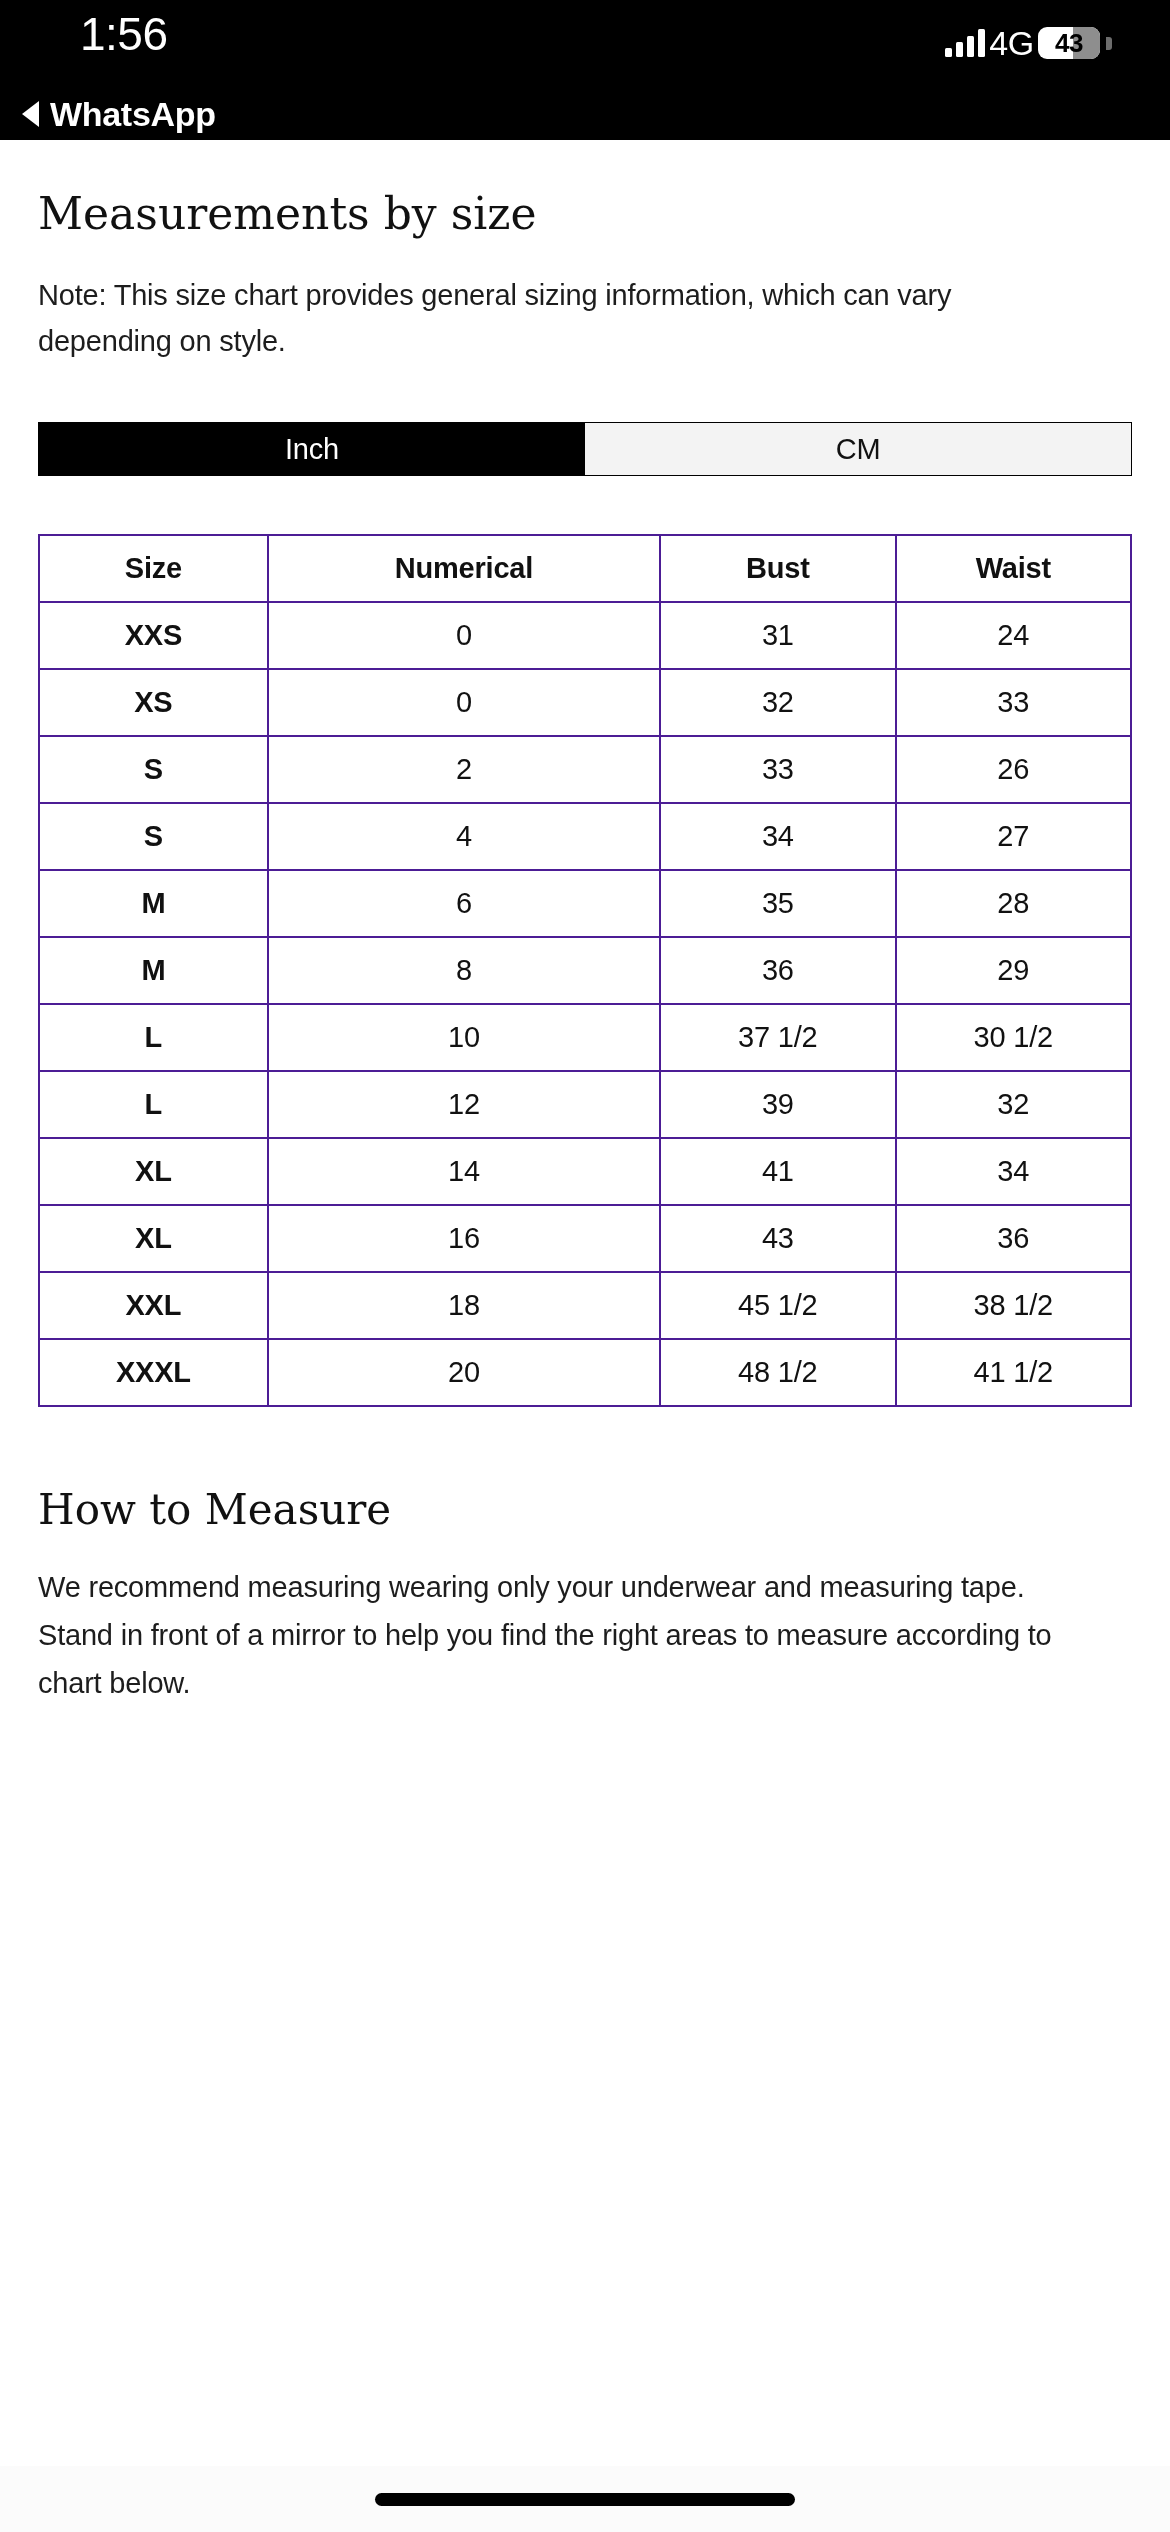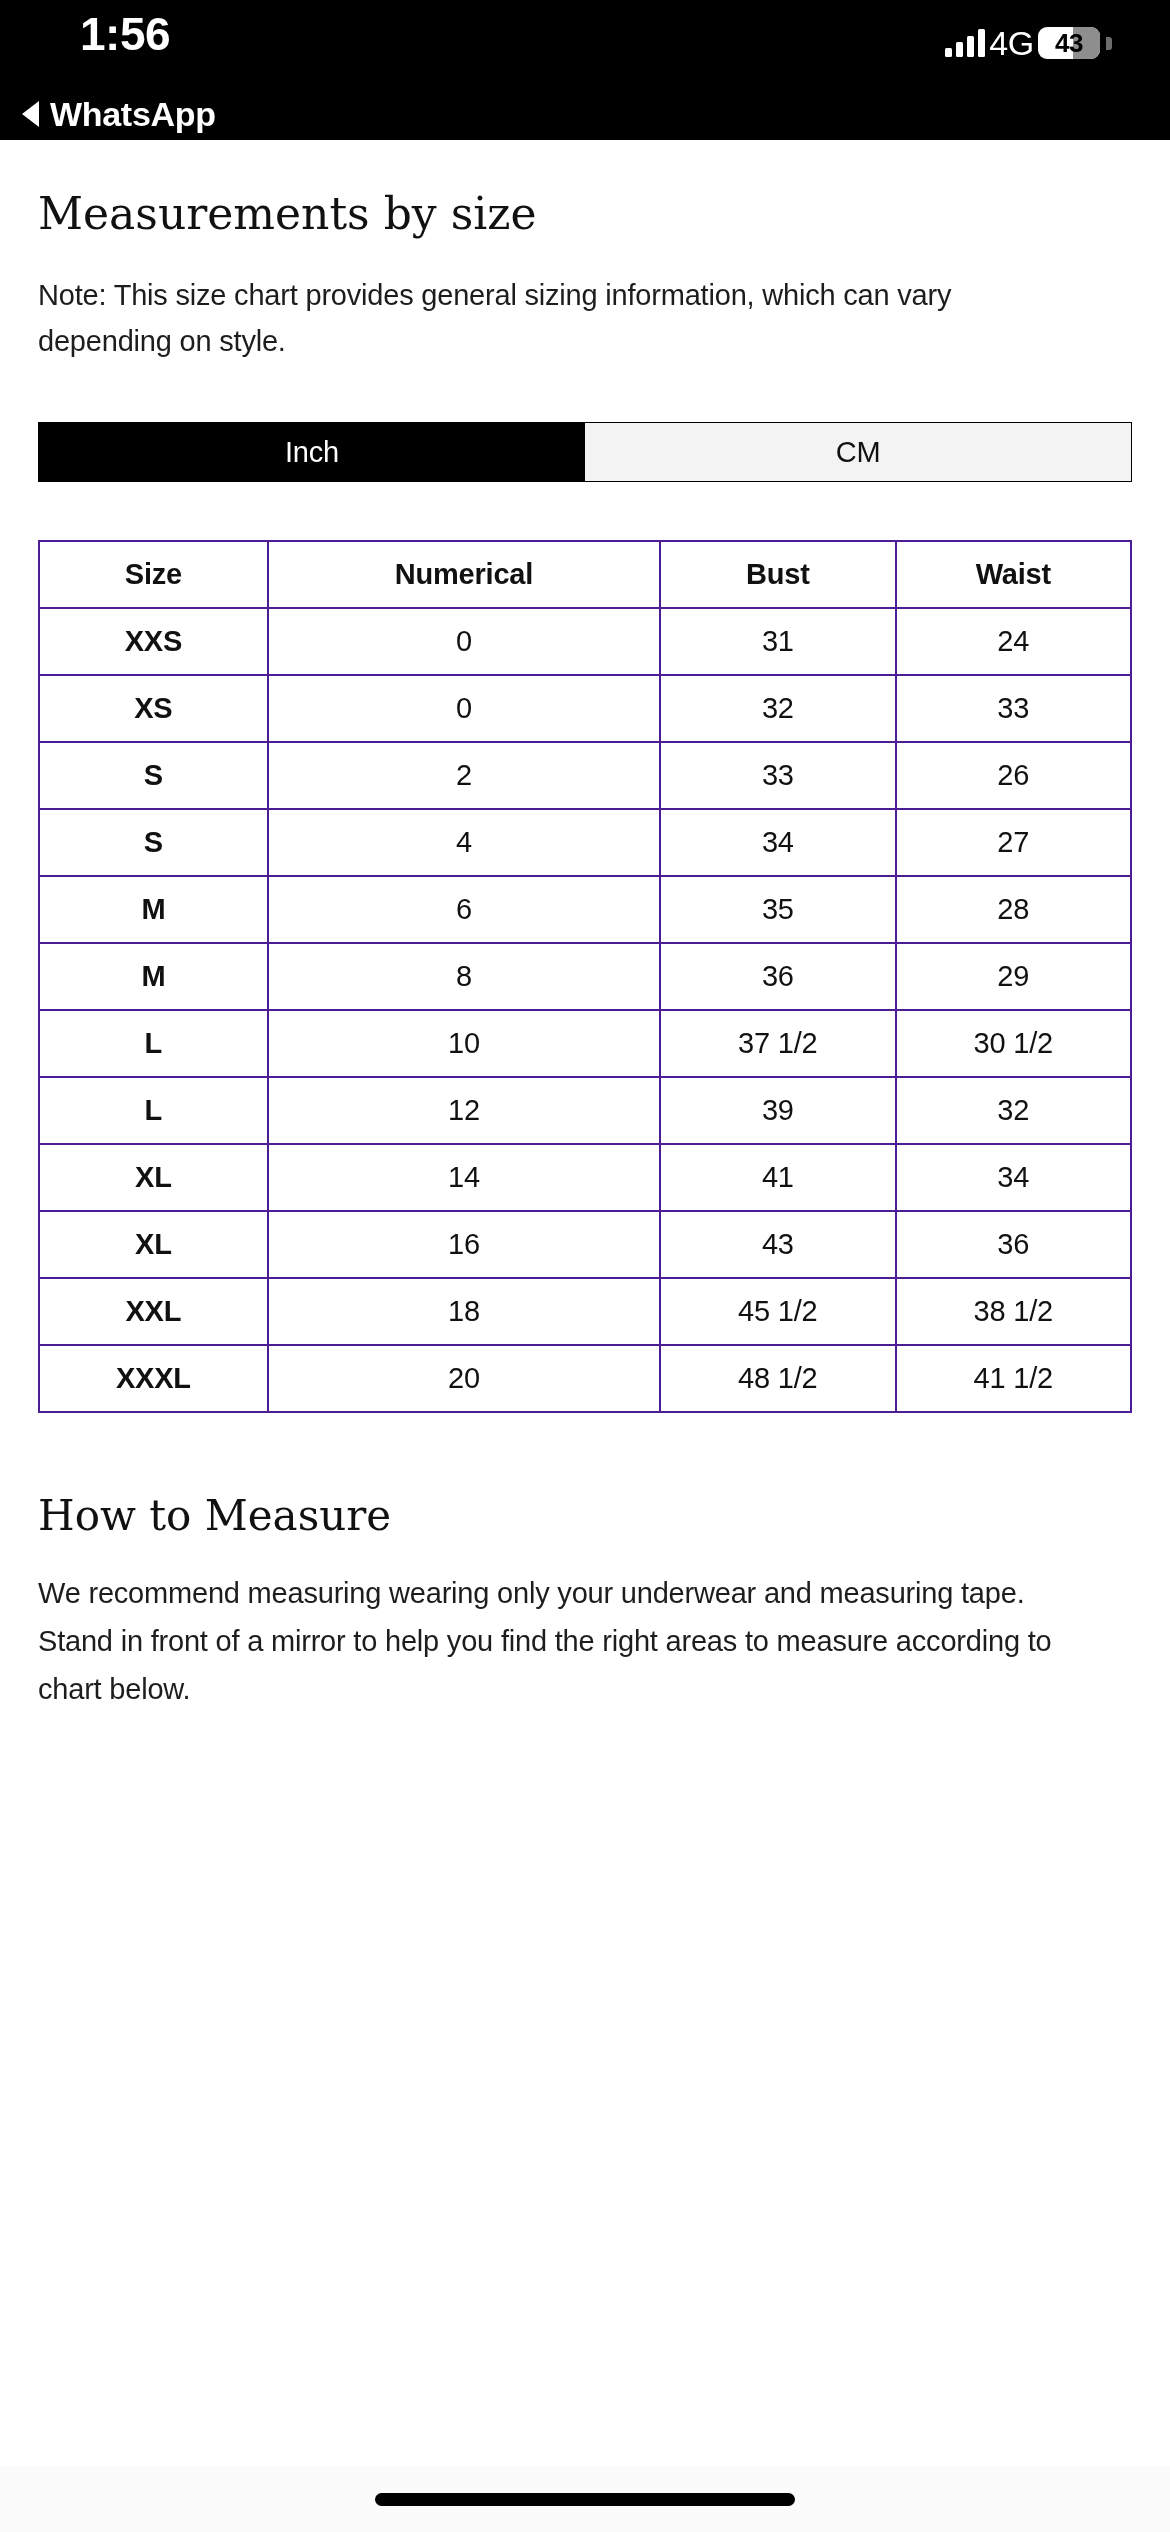--- a/index.html
+++ b/index.html
@@ -29,21 +29,21 @@
     background: #000000;
     flex: 0 0 auto;
   }
 
   .status-time {
     position: absolute;
     left: 80px;
     top: 8px;
     color: #ffffff;
     font-size: 46px;
-    font-weight: 700;
+    font-weight: 400;
     letter-spacing: -0.5px;
     line-height: 52px;
     text-align: center;
   }
 
   .status-right {
     position: absolute;
     right: 58px;
     top: 26px;
     display: flex;
@@ -161,21 +161,21 @@
     color: #1d1d1d;
     margin-top: 32px;
     max-width: 1000px;
     letter-spacing: -0.2px;
   }
 
   
   .unit-toggle {
     display: flex;
     margin-top: 58px;
-    height: 60px;
+    height: 54px;
     border: 1px solid #000000;
     overflow: hidden;
   }
   .unit-tab {
     flex: 1 1 0;
     display: flex;
     align-items: center;
     justify-content: center;
     font-size: 29px;
     letter-spacing: -0.2px;

